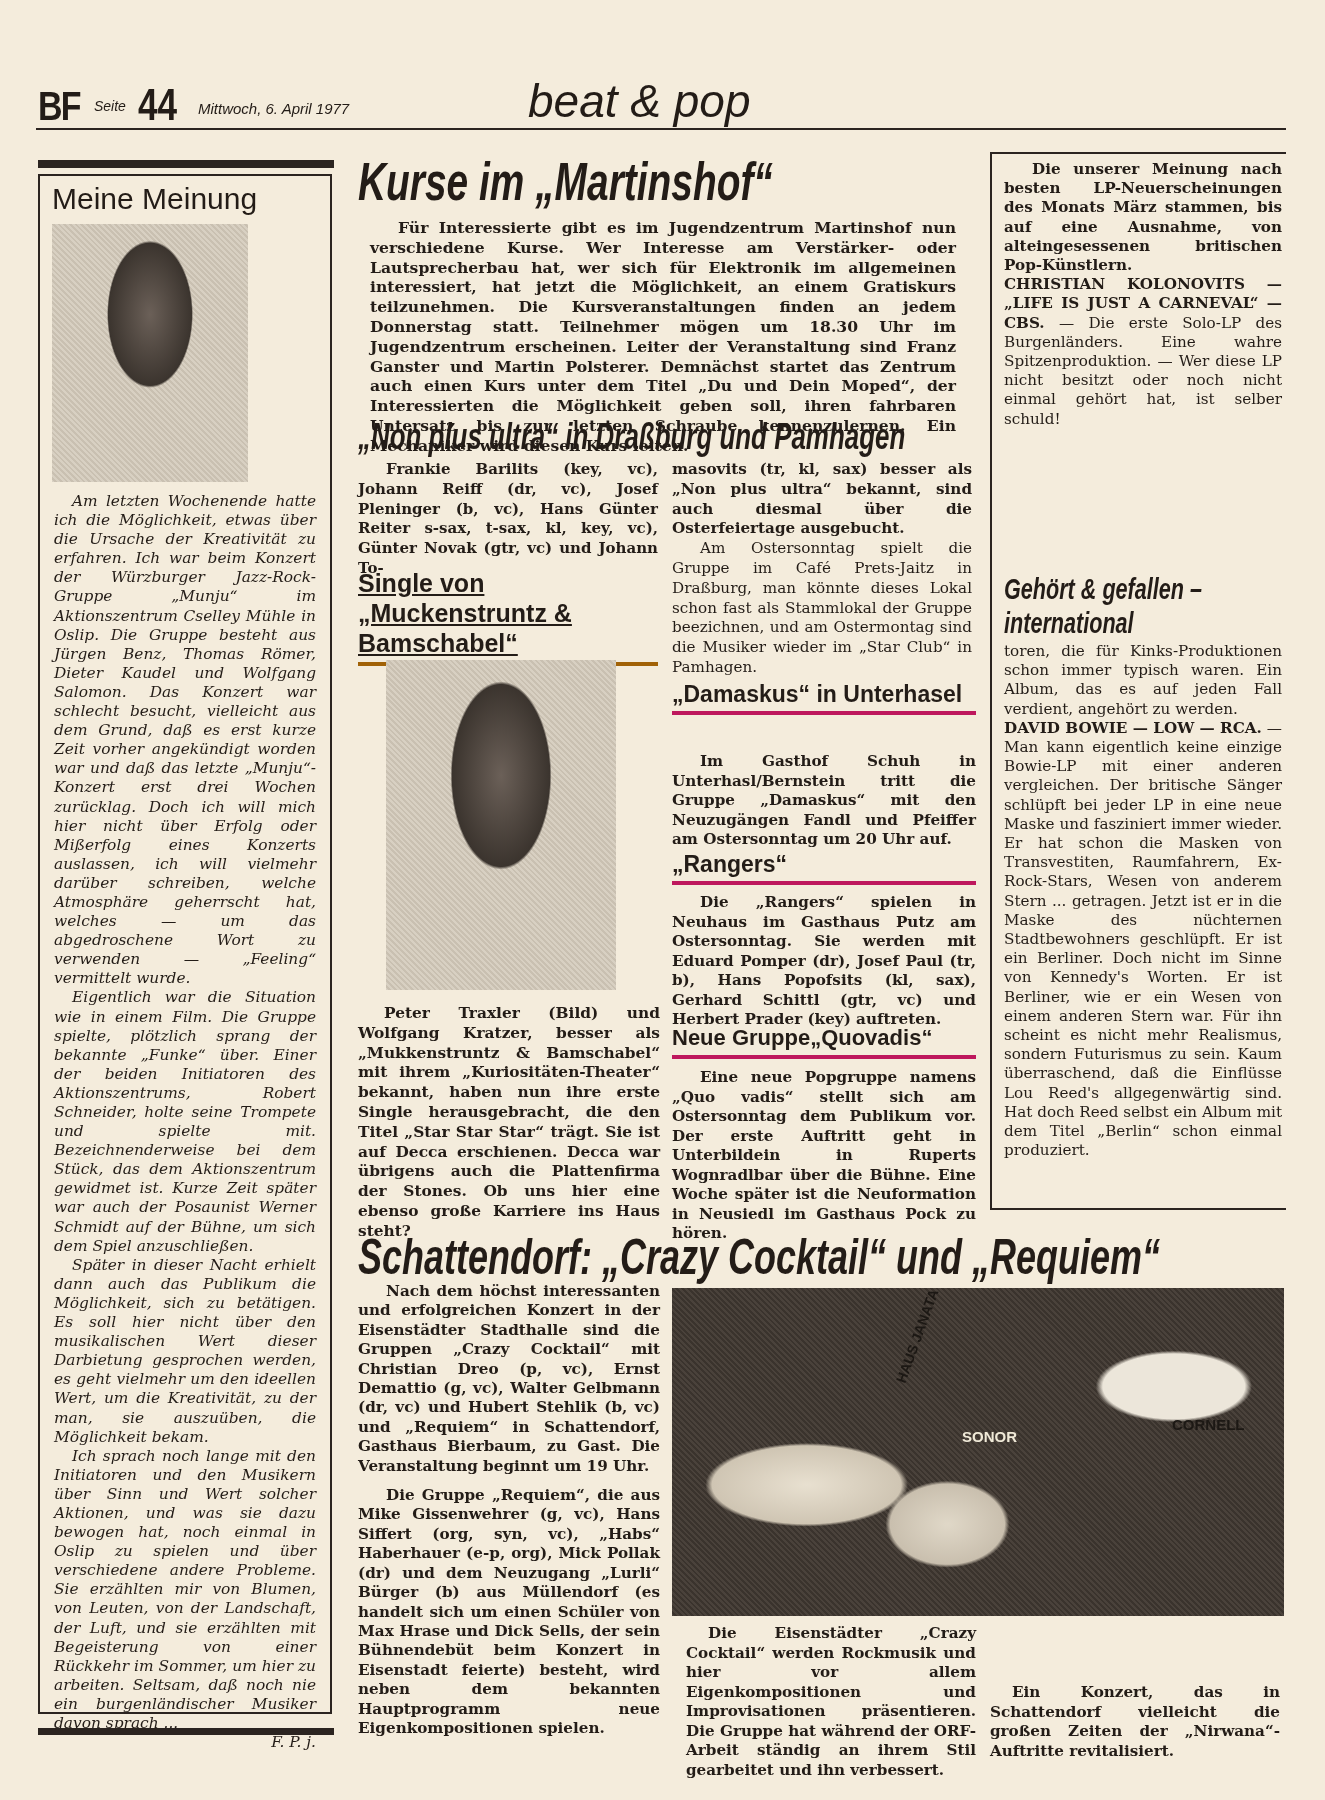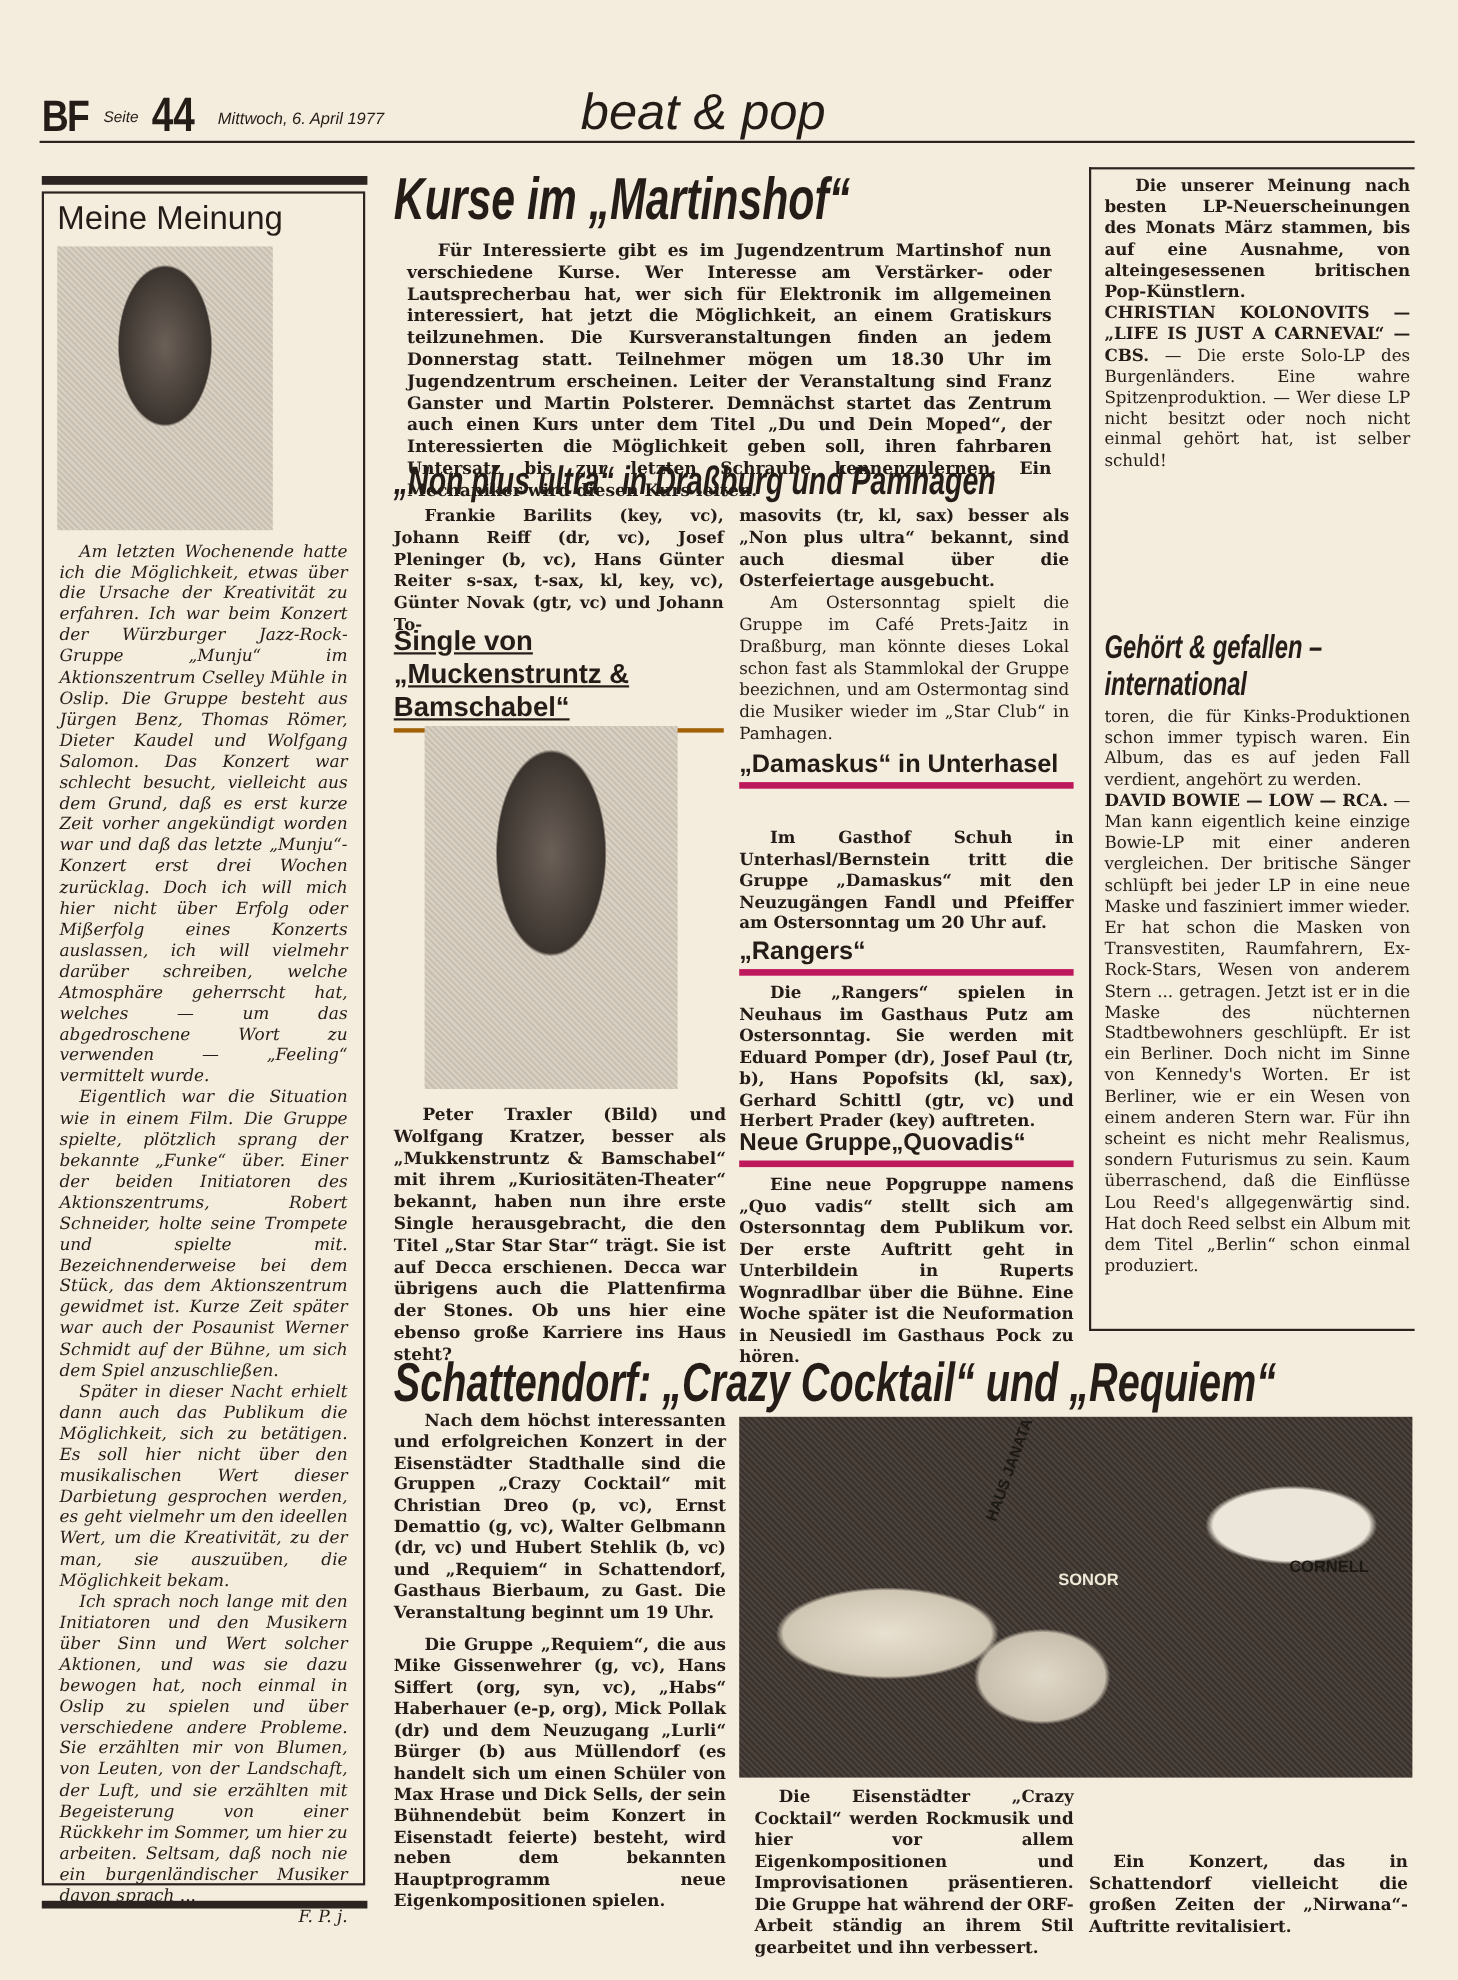--- a/index.html
+++ b/index.html
@@ -35,21 +35,21 @@
   .np-left{left:358px;top:460px;width:300px;font-weight:bold;font-size:15px;line-height:19.8px;text-align:justify;}
   .np-right{left:672px;top:460px;width:300px;font-size:15.2px;line-height:19.8px;text-align:justify;}
   .np-right p{margin:0;}
   .np-right .b{font-weight:bold;}
   .indent{text-indent:28px;}
   .h-sans{font-family:"Liberation Sans",sans-serif;font-weight:bold;}
   .single-h{left:358px;top:568px;width:300px;font-size:25px;line-height:30px;border-bottom:4px solid #a16207;padding-bottom:4px;text-decoration:underline;}
   .photo2{left:386px;top:660px;width:230px;height:330px;}
   .single-body{left:358px;top:1004px;width:302px;font-weight:bold;font-size:15.4px;line-height:19.8px;text-align:justify;}
   .single-body p{margin:0;text-indent:26px;}
-  .sub-h{width:304px;font-size:23px;line-height:28px;border-bottom:6px solid #be185d;padding-bottom:3px;}
+  .sub-h{width:304px;font-size:23px;line-height:28px;border-bottom:4px solid #be185d;padding-bottom:3px;}
   .dam-h{left:672px;top:680px;}
   .dam-body{left:672px;top:752px;width:304px;font-weight:bold;font-size:15.2px;line-height:19.5px;text-align:justify;}
   .dam-body p,.rang-body p,.quo-body p{margin:0;text-indent:28px;}
   .rang-h{left:672px;top:850px;}
   .rang-body{left:672px;top:893px;width:304px;font-weight:bold;font-size:15.2px;line-height:19.5px;text-align:justify;}
   .quo-h{left:672px;top:1024px;font-size:22px;}
   .quo-body{left:672px;top:1068px;width:304px;font-weight:bold;font-size:15.2px;line-height:19.5px;text-align:justify;}
   
   .rbox{left:990px;top:152px;width:296px;height:1058px;border-left:2px solid #2b2420;border-top:2px solid #2b2420;border-bottom:2px solid #2b2420;box-sizing:border-box;}
   .rbody1{left:1004px;top:160px;width:278px;font-size:15.2px;line-height:19.2px;text-align:justify;}

